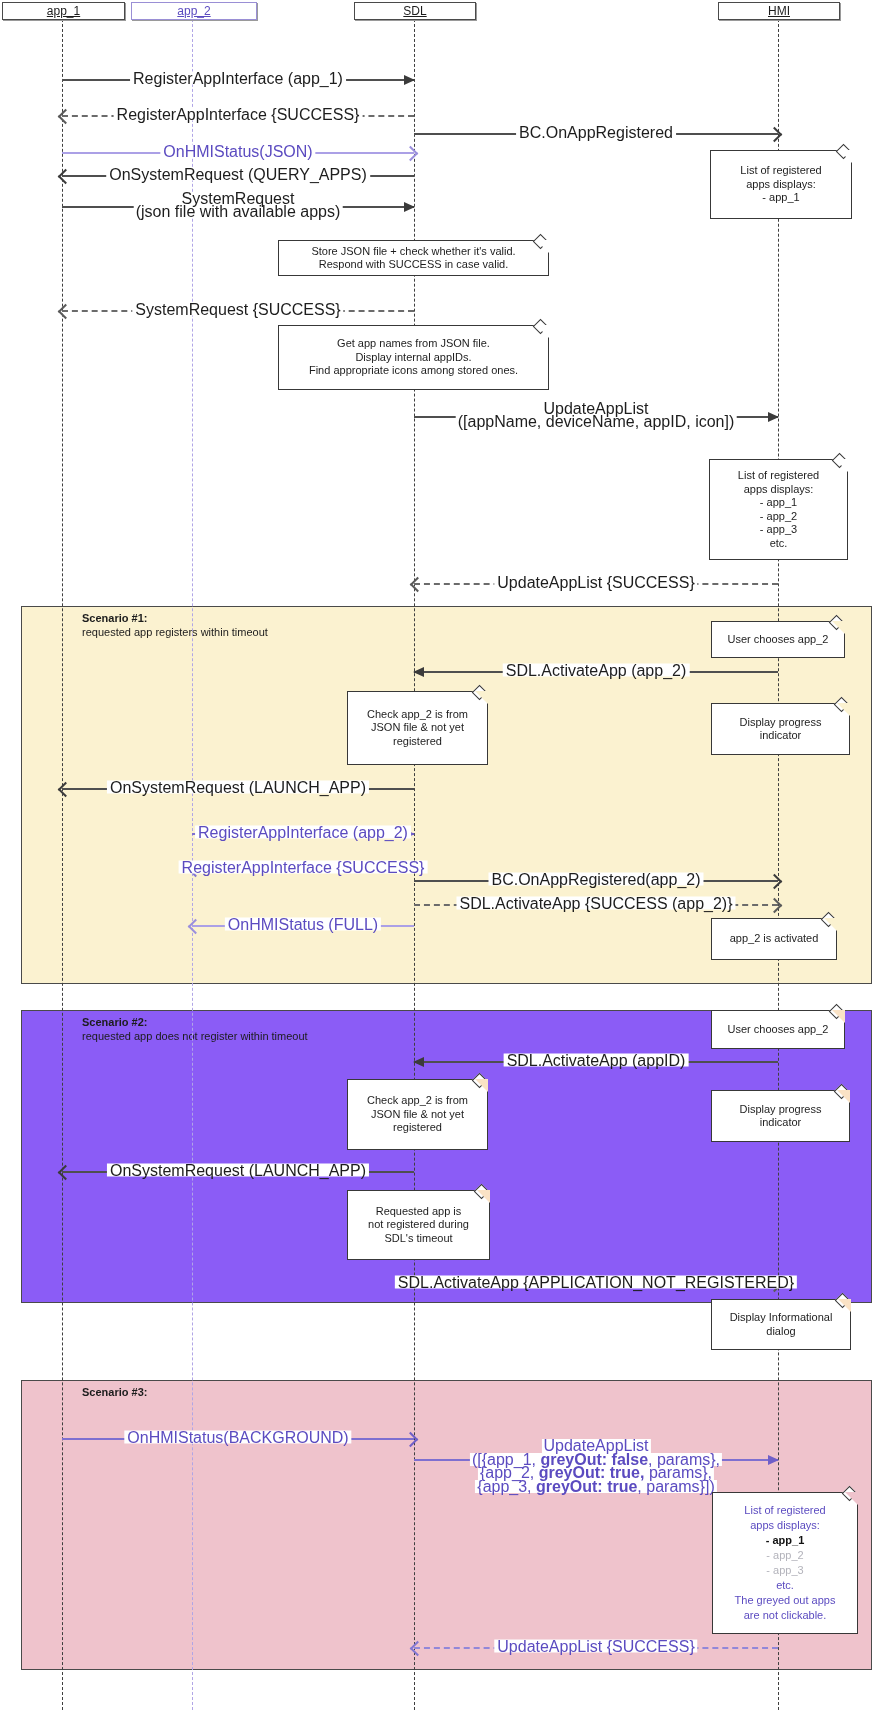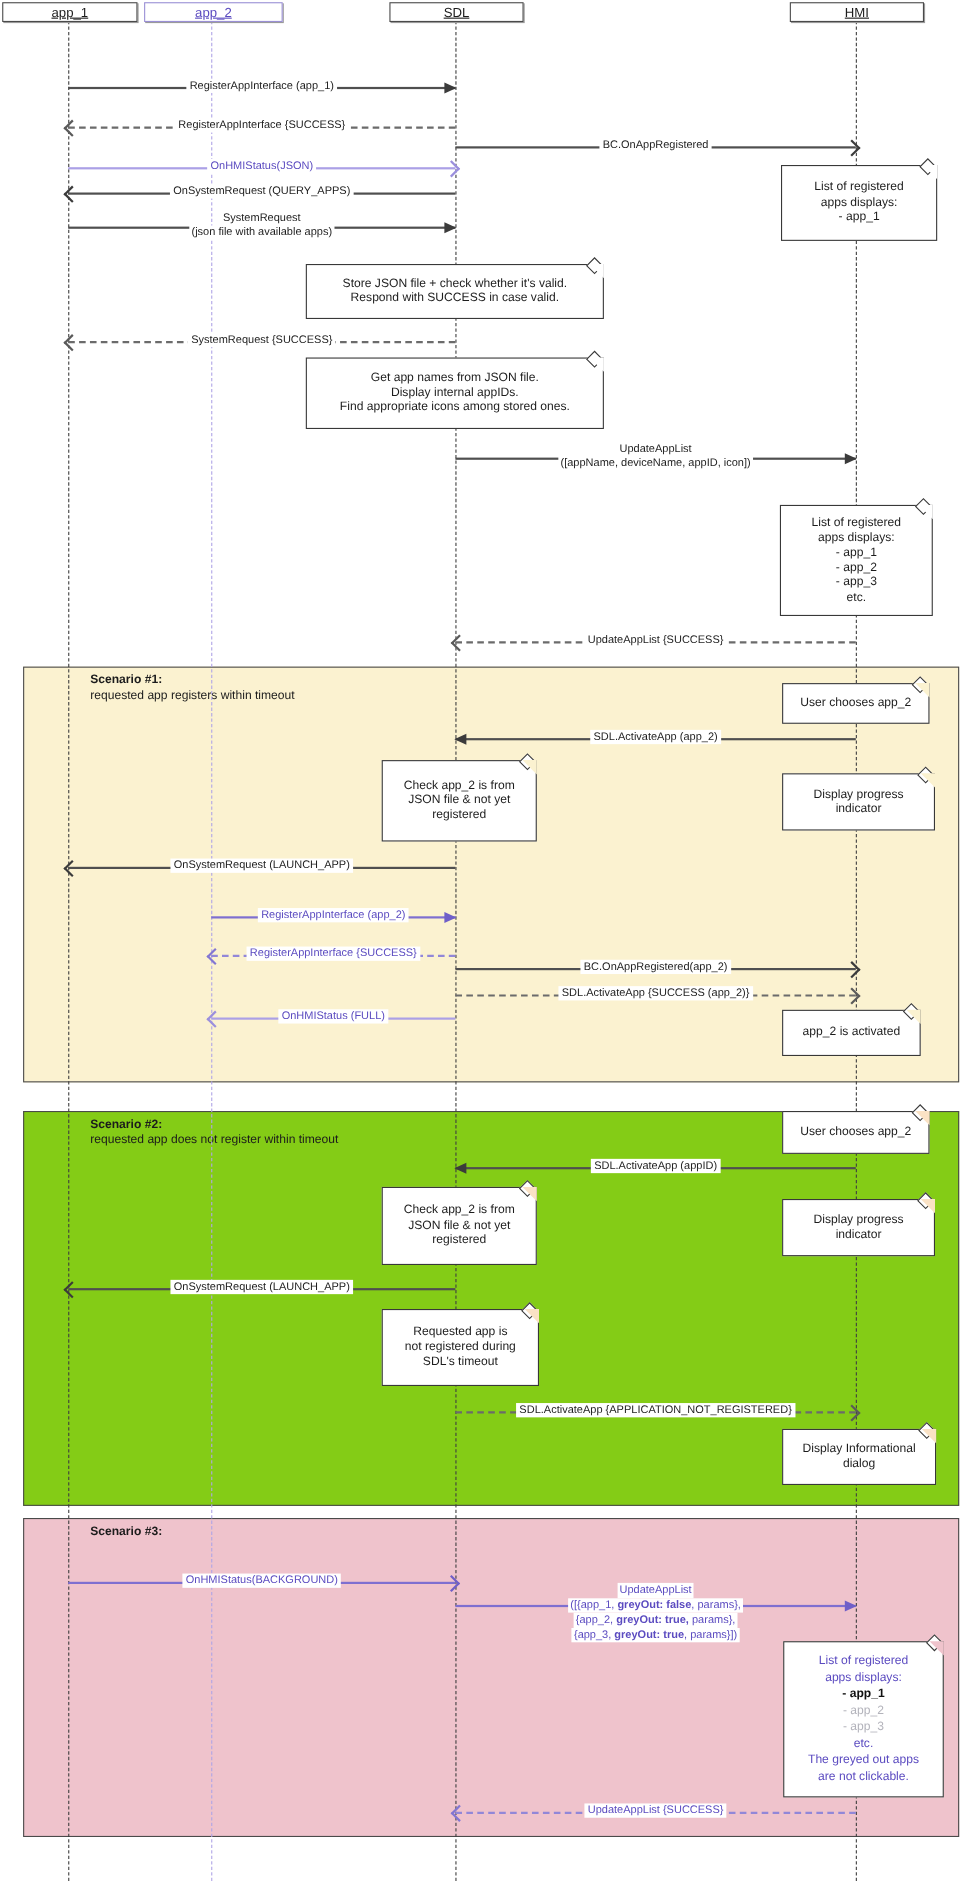--- a/index.html
+++ b/index.html
@@ -20,21 +20,21 @@
   .lifeline.purple-line { border-left-color:#b0a5e6; }
 
   
   .scenario { position:absolute; left:21px; width:851px; box-sizing:border-box;
     border:1.5px solid #4a4a4a; z-index:0; }
   .sc-head { position:absolute; left:60px; top:5px; font-size:11px; color:#1c1c1c; line-height:13.5px; }
   .sc-title { font-weight:bold; }
   .sc-sub { max-width:285px; }
 
   
-  .msg { position:absolute; z-index:2; font-size:10px; color:#1d1d1d;
+  .msg { position:absolute; z-index:2; font-size:16px; color:#1d1d1d;
     --lc:#4f4f4f; --hc:#3b3b3b; }
   .mline { height:0; border-top:2px solid var(--lc); }
   .msg.dashed { --lc:#6b6b6b; --hc:#5a5a5a; }
   .msg.dashed .mline { border-top-style:dashed; }
   .msg.purple-light { --lc:#aba0e6; --hc:#9b8fdd; }
   .msg.purple { --lc:#7e6fd0; --hc:#6f5fc8; }
   .msg.purple.dashed { --lc:#9287d8; --hc:#8276d2; }
   .msg.purple .mlabel, .msg.purple-light .mlabel,
   .msg.purple .lbl-line, .msg.purple-light .lbl-line { color:#5b4bc0; }
   .mlabel { position:absolute; left:50%; top:-1px; transform:translate(-50%,-50%);
@@ -75,21 +75,21 @@
 <body>
 
 <div class="stage">
 
   <div class="scenario" style="top:606px; height:378px; background:#fbf2d0;">
     <div class="sc-head">
       <div class="sc-title">Scenario #1:</div>
       <div class="sc-sub">requested app registers within timeout</div>
     </div>
   </div>
-  <div class="scenario" style="top:1010px; height:359px; background:#84cc16;">
+  <div class="scenario" style="top:1010px; height:293px; background:#8b5cf6;">
     <div class="sc-head">
       <div class="sc-title">Scenario #2:</div>
       <div class="sc-sub">requested app does not register within timeout</div>
     </div>
   </div>
   <div class="scenario" style="top:1380px; height:290px; background:#efc3cc;">
     <div class="sc-head">
       <div class="sc-title">Scenario #3:</div>
     </div>
   </div>
@@ -255,21 +255,21 @@
     <div class="mlabel">UpdateAppList {SUCCESS}</div>
   </div>
 
   <div class="note" style="left:710px; top:150px; width:142px; height:69px;">
     <span class="fold"></span>
     <div class="nline">List of registered</div>
     <div class="nline">apps displays:</div>
     <div class="nline">- app_1</div>
   </div>
 
-  <div class="note" style="left:278px; top:240px; width:271px; height:50px;">
+  <div class="note" style="left:278px; top:240px; width:271px; height:36px;">
     <span class="fold"></span>
     <div class="nline">Store JSON file + check whether it's valid.</div>
     <div class="nline">Respond with SUCCESS in case valid.</div>
   </div>
 
   <div class="note" style="left:278px; top:325px; width:271px; height:65px;">
     <span class="fold"></span>
     <div class="nline">Get app names from JSON file.</div>
     <div class="nline">Display internal appIDs.</div>
     <div class="nline">Find appropriate icons among stored ones.</div>

